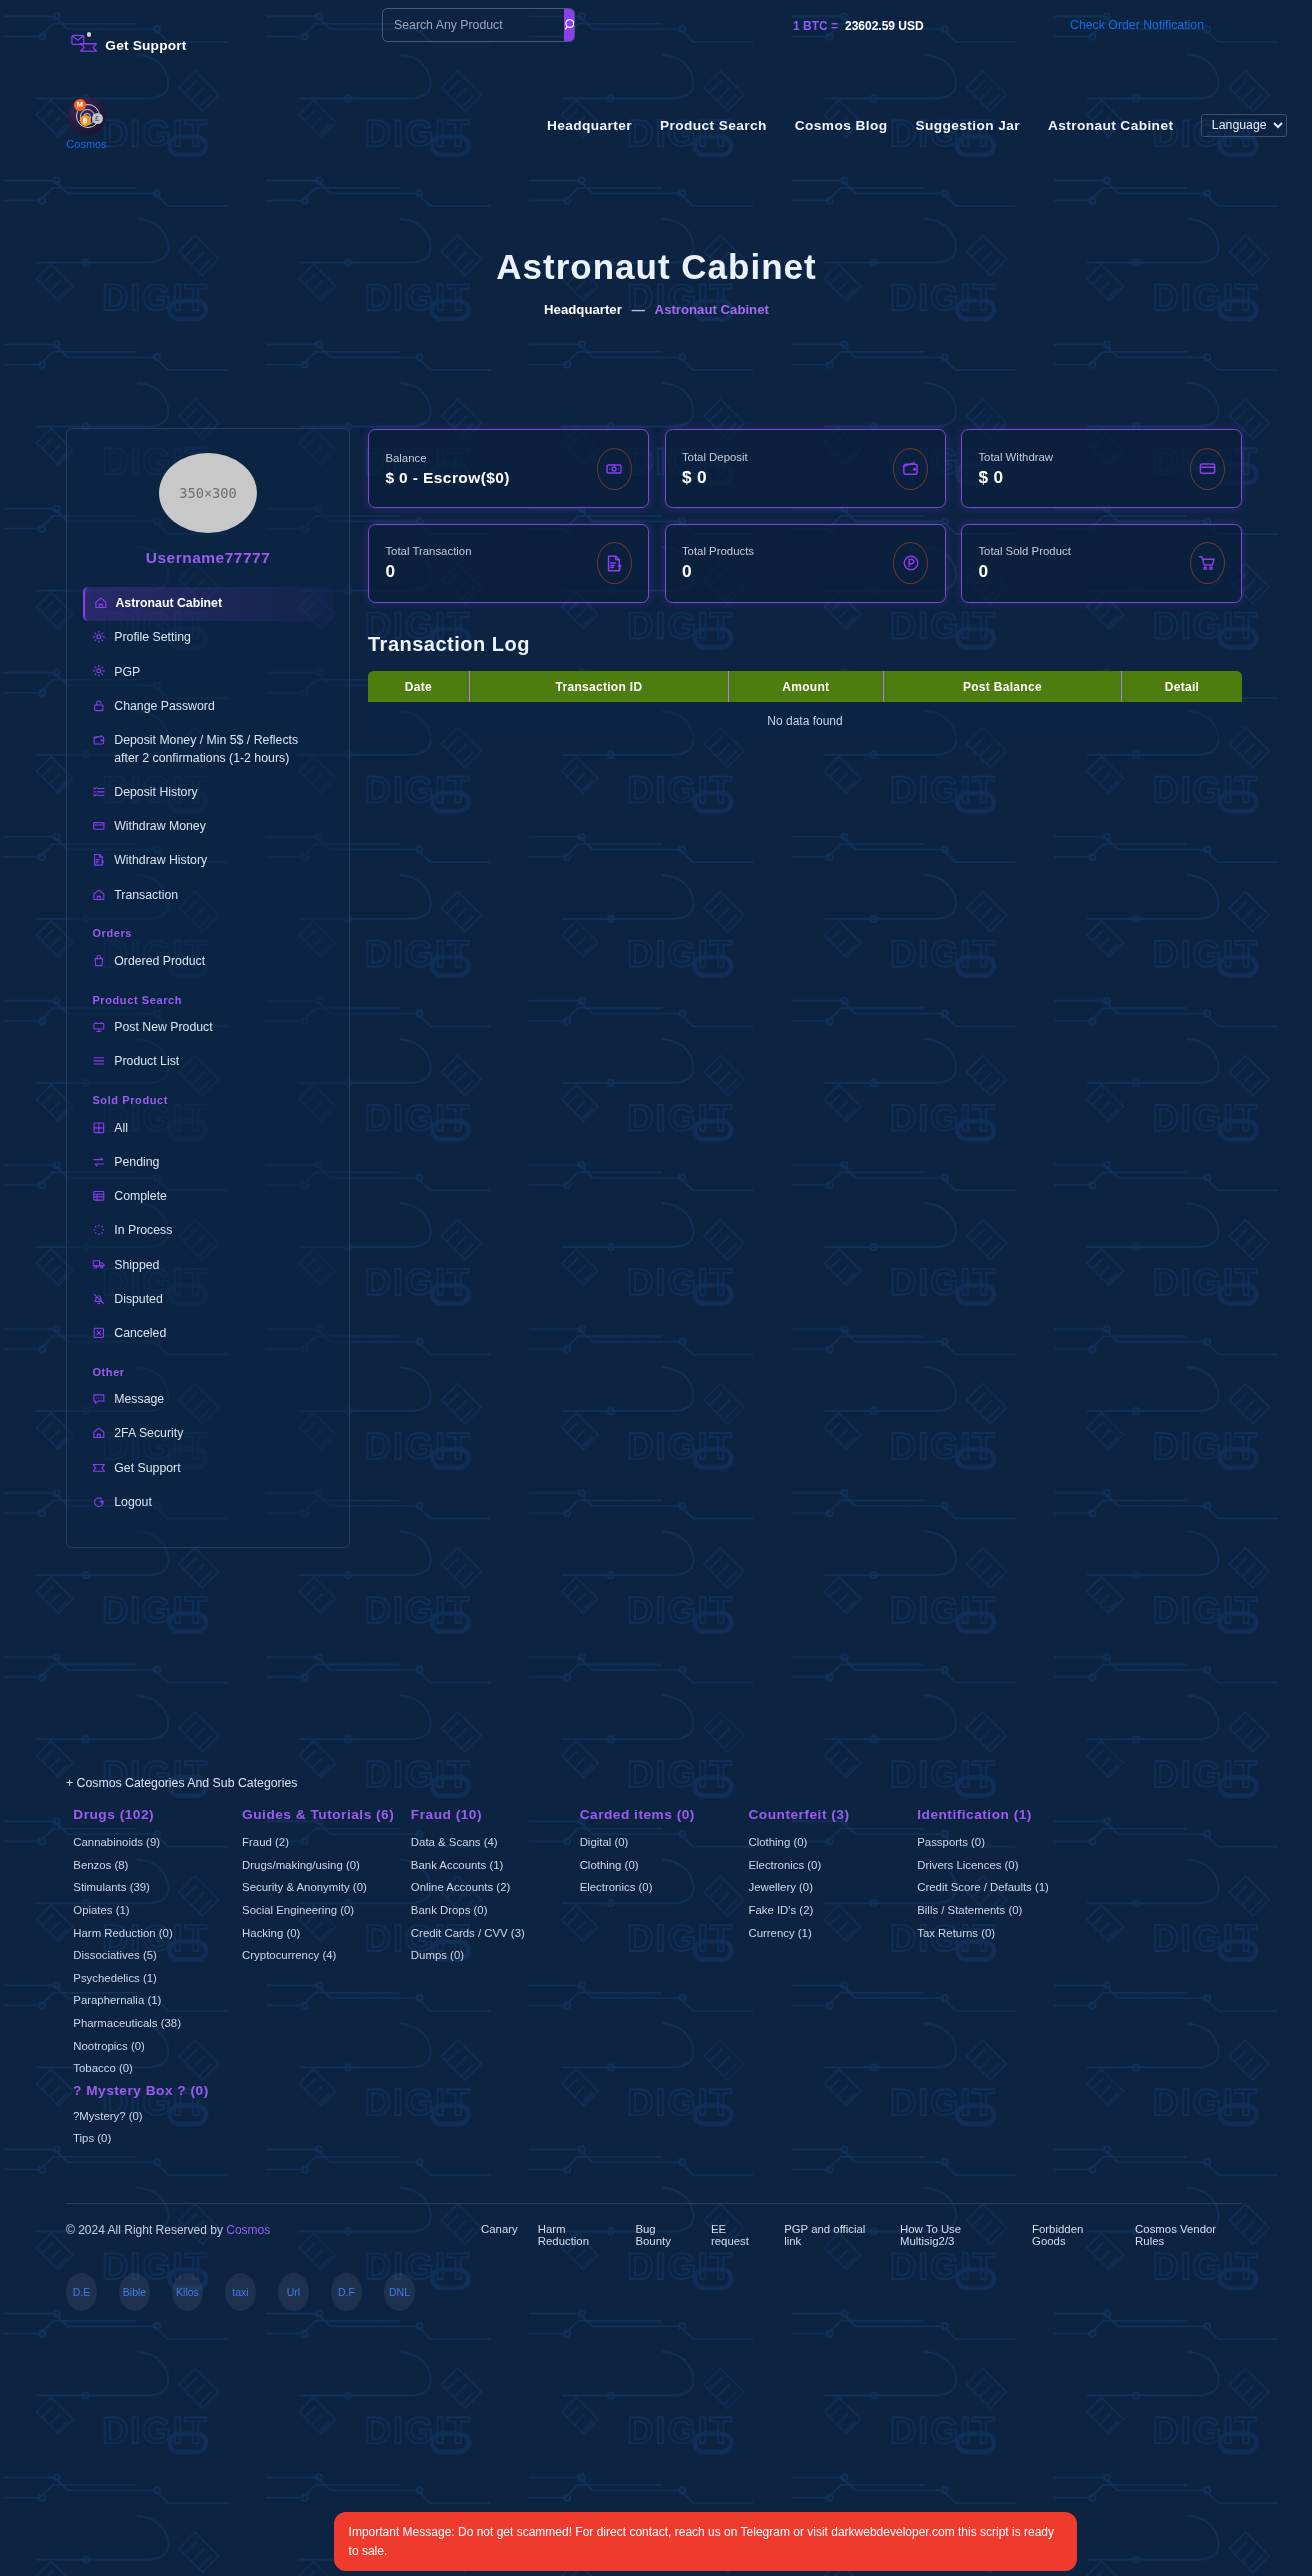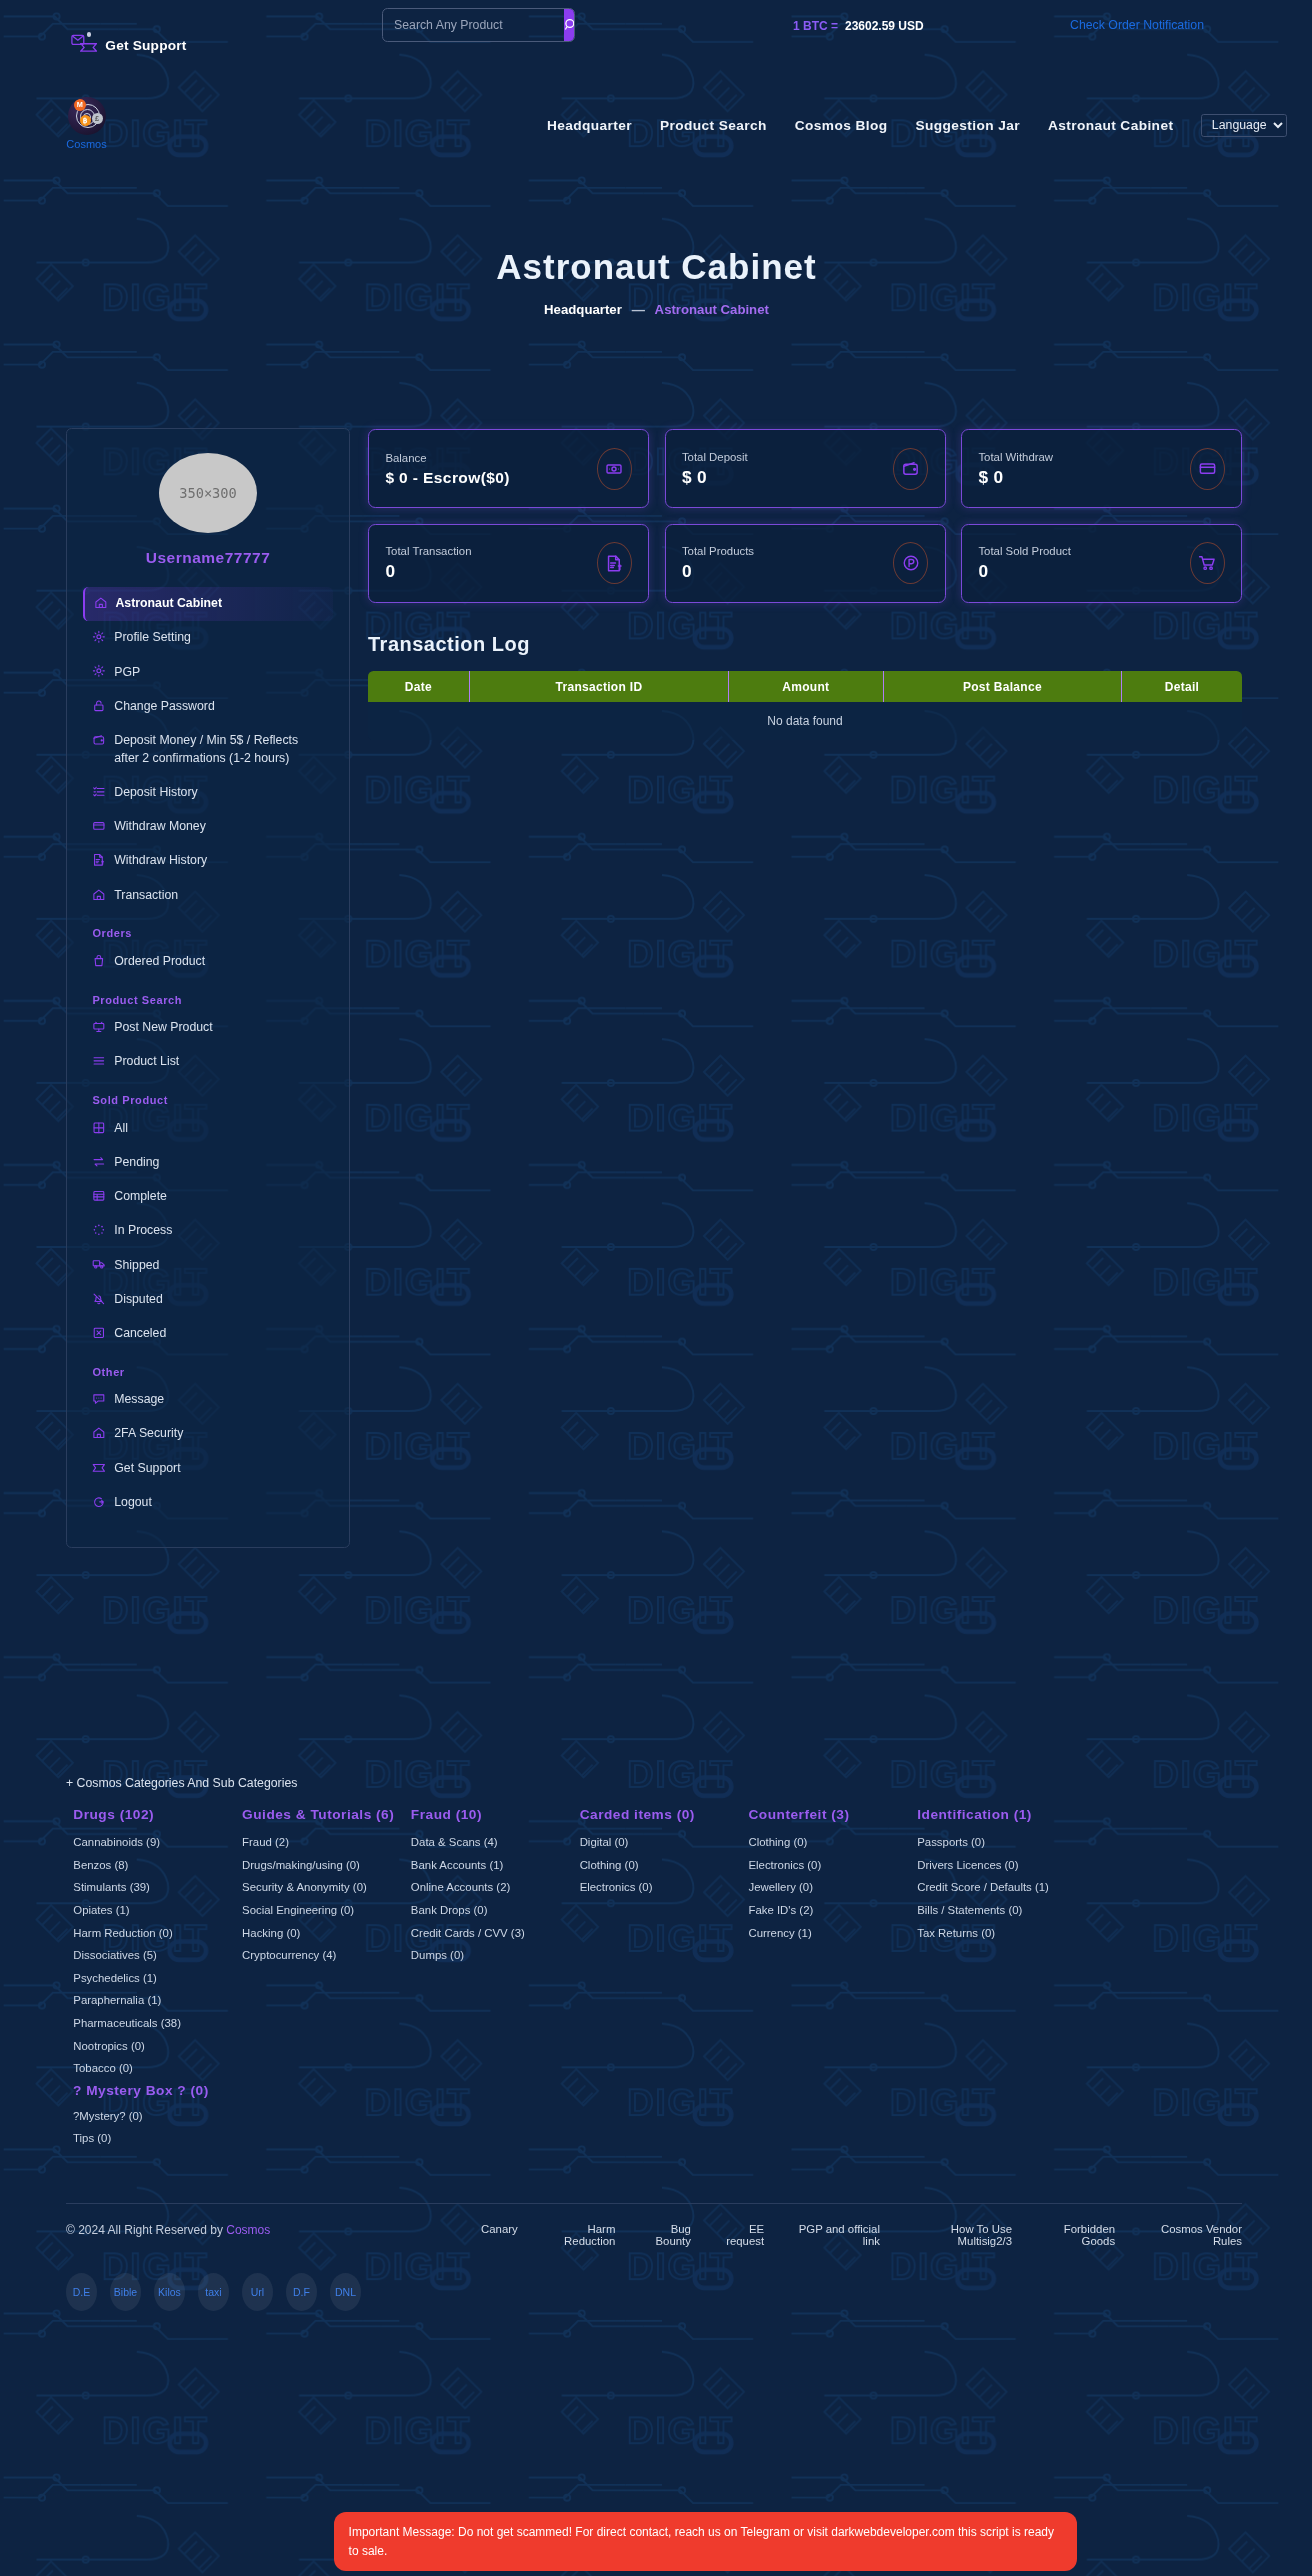--- a/index.html
+++ b/index.html
@@ -350,23 +350,23 @@
     position: relative;
   }
   .copy { font-size: 12px; color: #c4cddc; }
   .copy .lnk { color: #9b5cf0; }
   .flinks {
     position: absolute;
     left: 415px; top: 20px;
     display: flex; gap: 20px;
     font-size: 11.4px;
   }
-  .flinks a { color: #d5dde9; text-decoration: none; cursor: pointer; text-align: right; }
+  .flinks a { color: #d5dde9; text-decoration: none; cursor: pointer; }
   .chips {
-    display: flex; gap: 13px;
+    display: flex; gap: 22px;
     margin-top: 36px;
     padding-left: 0;
   }
   .chip {
     width: 31px; height: 38px;
     border-radius: 50%;
     background: rgba(255,255,255,.07);
     display: flex; align-items: center; justify-content: center;
     font-size: 10.5px;
     color: #3f7fe8;

